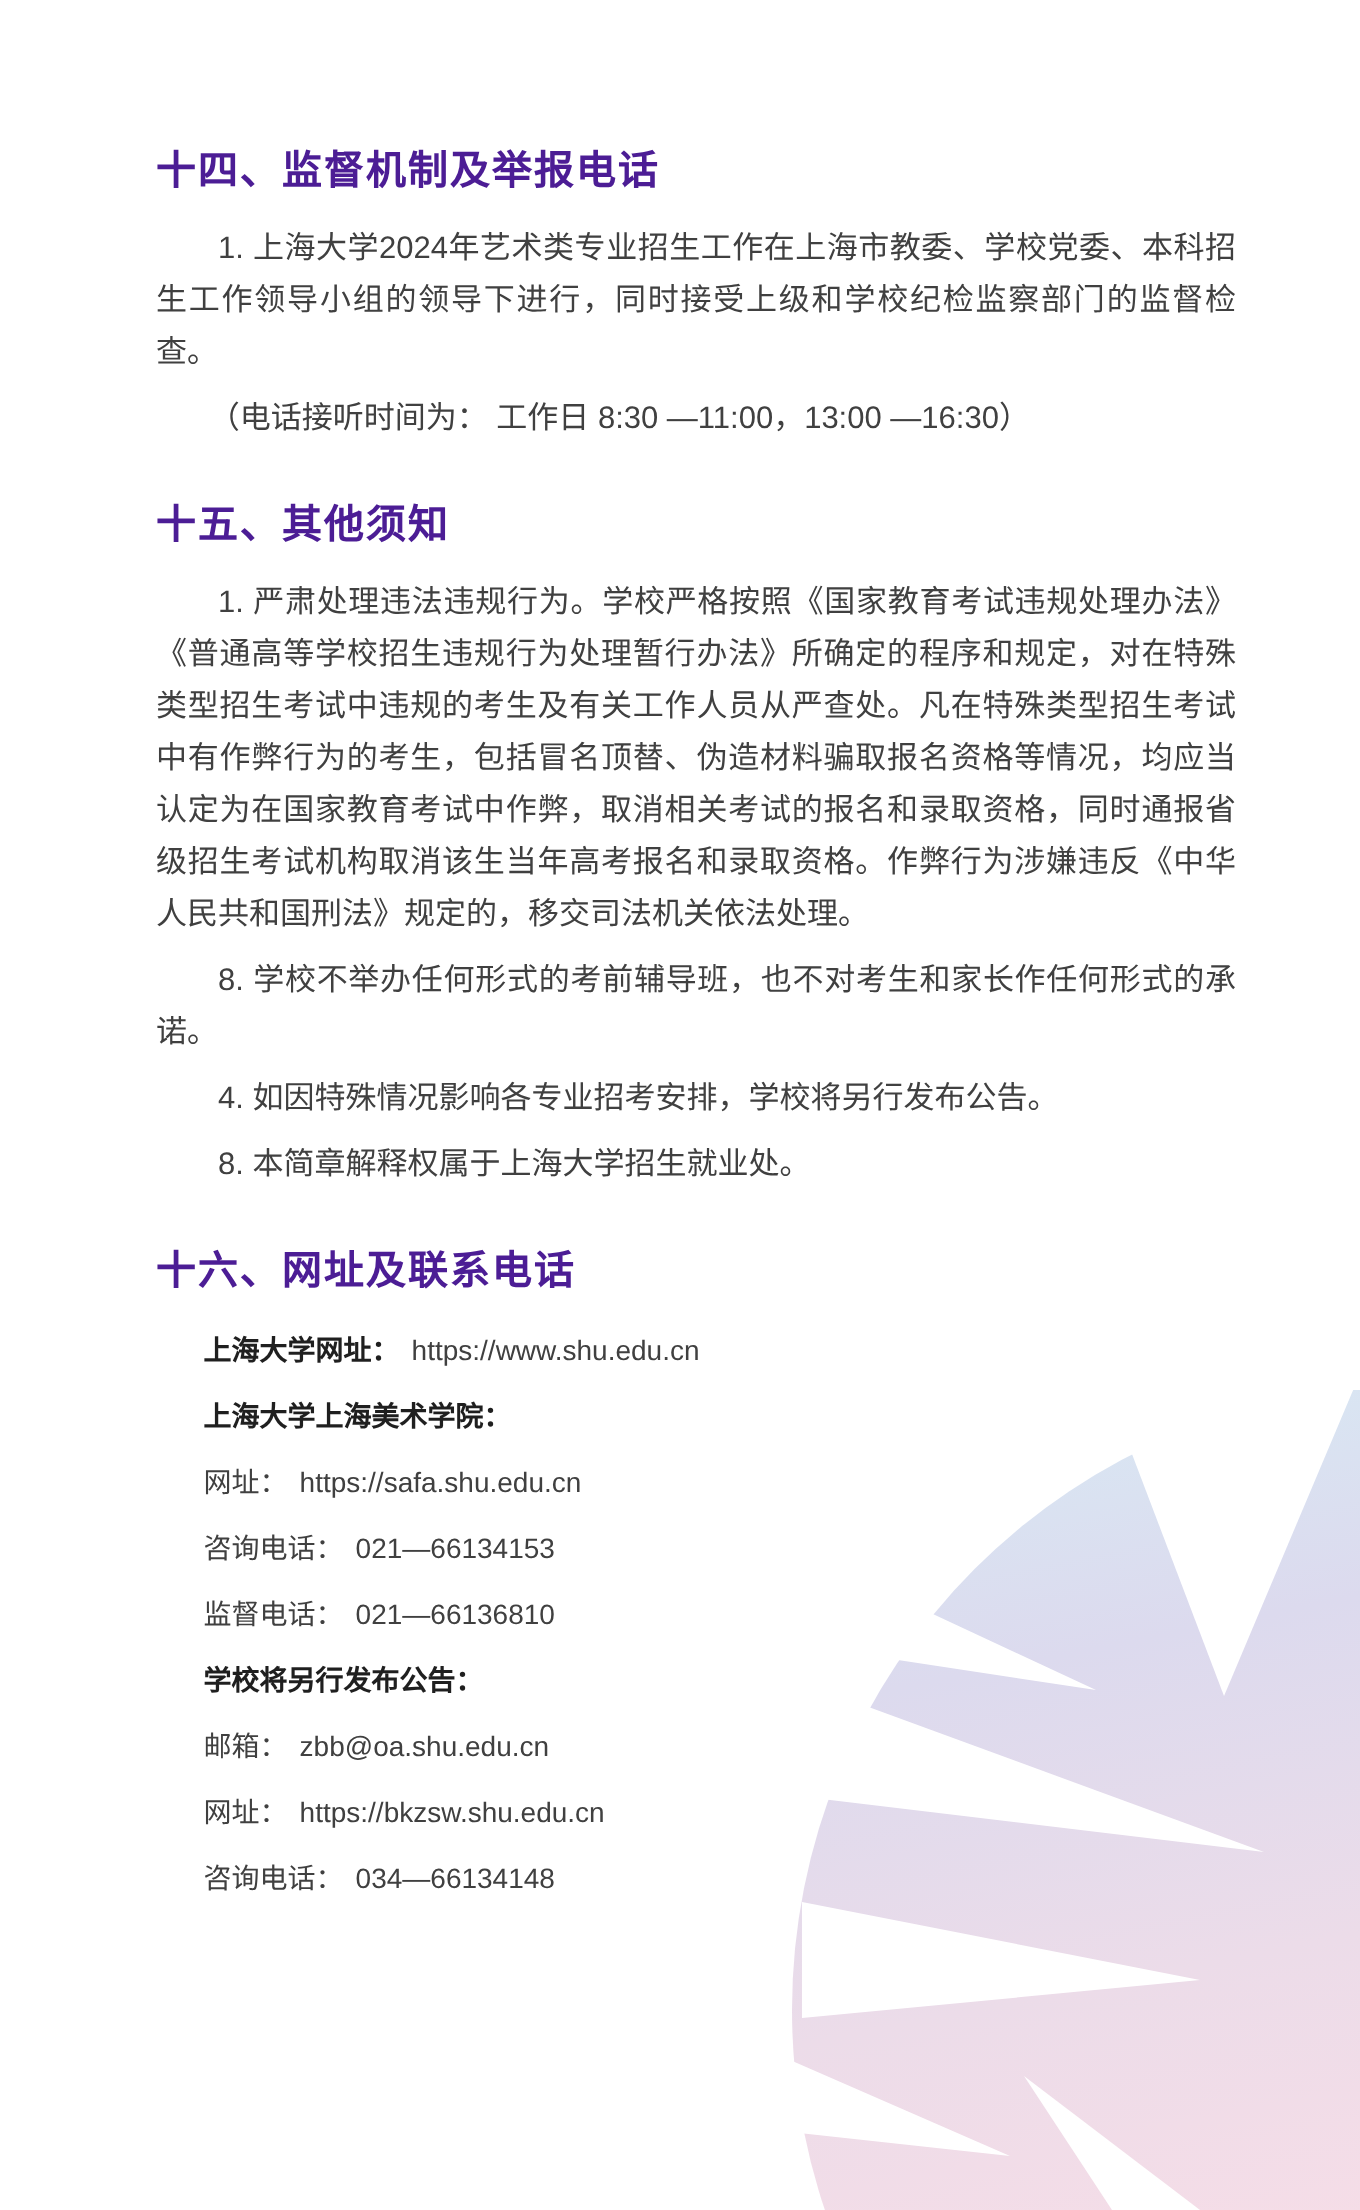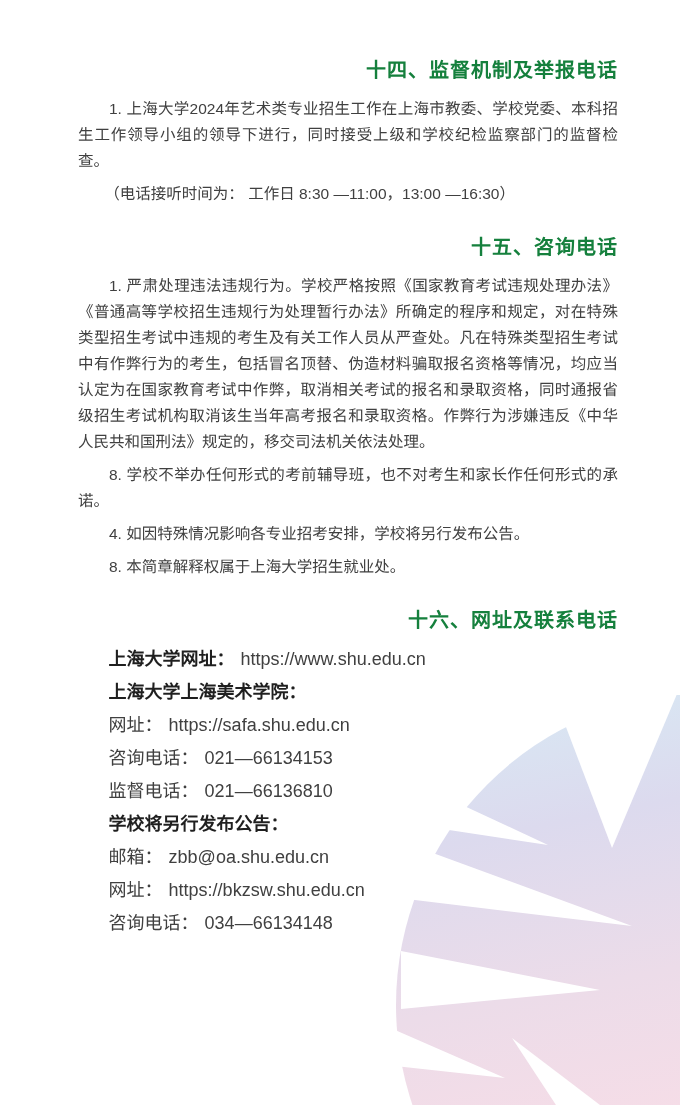--- a/index.html
+++ b/index.html
@@ -22,42 +22,41 @@
     right:0;bottom:0;
     width:300px;height:410px;
     pointer-events:none;
   }
   .content{
     position:relative;
     z-index:2;
     padding:56px 62px 0 78px;
   }
   h2.sec-heading{
-    margin:0 0 12px 0;
+    margin:16px 0 12px 0;
     font-size:20px;
     line-height:28px;
     font-weight:bold;
-    color:#15803d;
+    color:#4c1d95;
     letter-spacing:1px;
-    text-align:right;
   }
   section{margin:0;}
   section + section{margin-top:26px;}
   p.para{
     margin:0 0 7px 0;
     font-size:15.5px;
     line-height:26px;
     text-align:justify;
     text-indent:2em;
     color:#404040;
   }
   p.para.paren{text-indent:1.7em;}
   p.item{
     margin:0 0 7px 0;
-    font-size:18px;
+    font-size:14px;
     line-height:26px;
     text-indent:1.7em;
     color:#404040;
     white-space:nowrap;
   }
   p.item .lbl{margin-right:6px;}
   p.item strong{color:#1f1f1f;font-weight:bold;margin-right:6px;}
 </style>
 </head>
 <body>
@@ -86,21 +85,21 @@
 
   <main class="content">
 
     <section>
       <h2 class="sec-heading">十四、监督机制及举报电话</h2>
       <p class="para">1. 上海大学2024年艺术类专业招生工作在上海市教委、学校党委、本科招生工作领导小组的领导下进行，同时接受上级和学校纪检监察部门的监督检查。</p>
       <p class="para paren">（电话接听时间为： 工作日 8:30 —11:00，13:00 —16:30）</p>
     </section>
 
     <section>
-      <h2 class="sec-heading">十五、咨询电话</h2>
+      <h2 class="sec-heading">十五、其他须知</h2>
       <p class="para">1. 严肃处理违法违规行为。学校严格按照《国家教育考试违规处理办法》《普通高等学校招生违规行为处理暂行办法》所确定的程序和规定，对在特殊类型招生考试中违规的考生及有关工作人员从严查处。凡在特殊类型招生考试中有作弊行为的考生，包括冒名顶替、伪造材料骗取报名资格等情况，均应当认定为在国家教育考试中作弊，取消相关考试的报名和录取资格，同时通报省级招生考试机构取消该生当年高考报名和录取资格。作弊行为涉嫌违反《中华人民共和国刑法》规定的，移交司法机关依法处理。</p>
       <p class="para">8. 学校不举办任何形式的考前辅导班，也不对考生和家长作任何形式的承诺。</p>
       <p class="para">4. 如因特殊情况影响各专业招考安排，学校将另行发布公告。</p>
       <p class="para">8. 本简章解释权属于上海大学招生就业处。</p>
     </section>
 
     <section>
       <h2 class="sec-heading">十六、网址及联系电话</h2>
 
       <p class="item">

